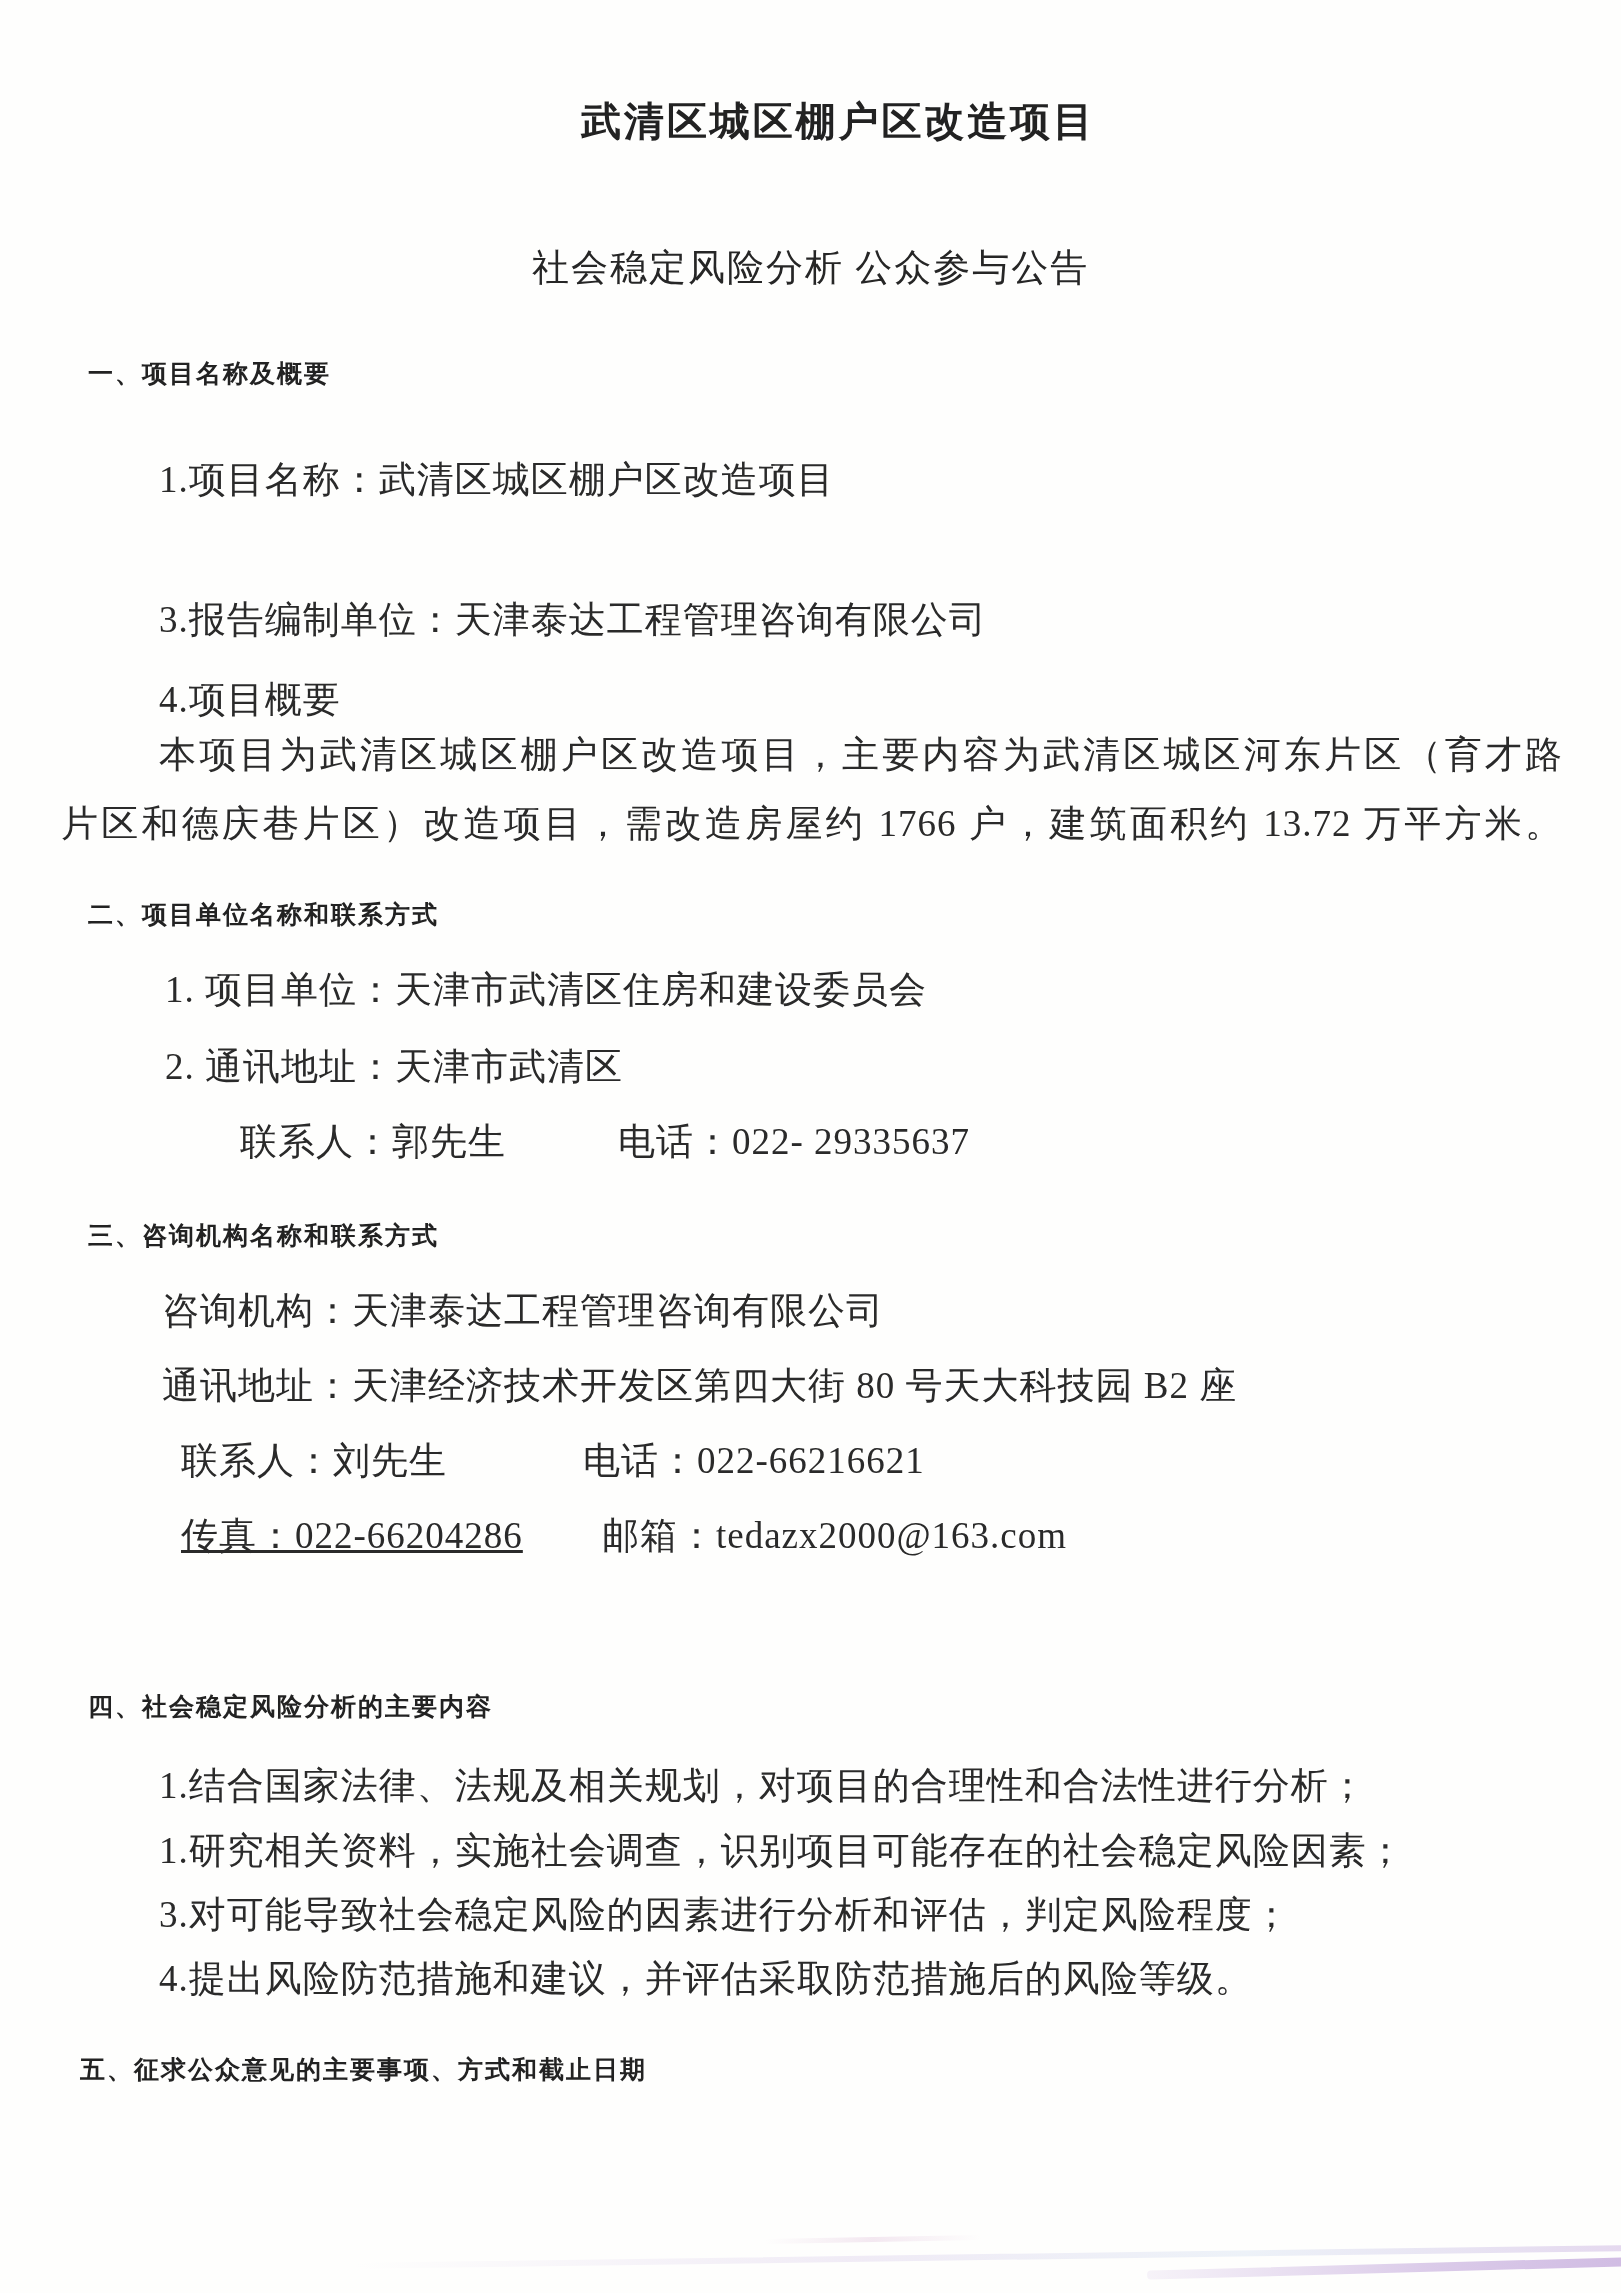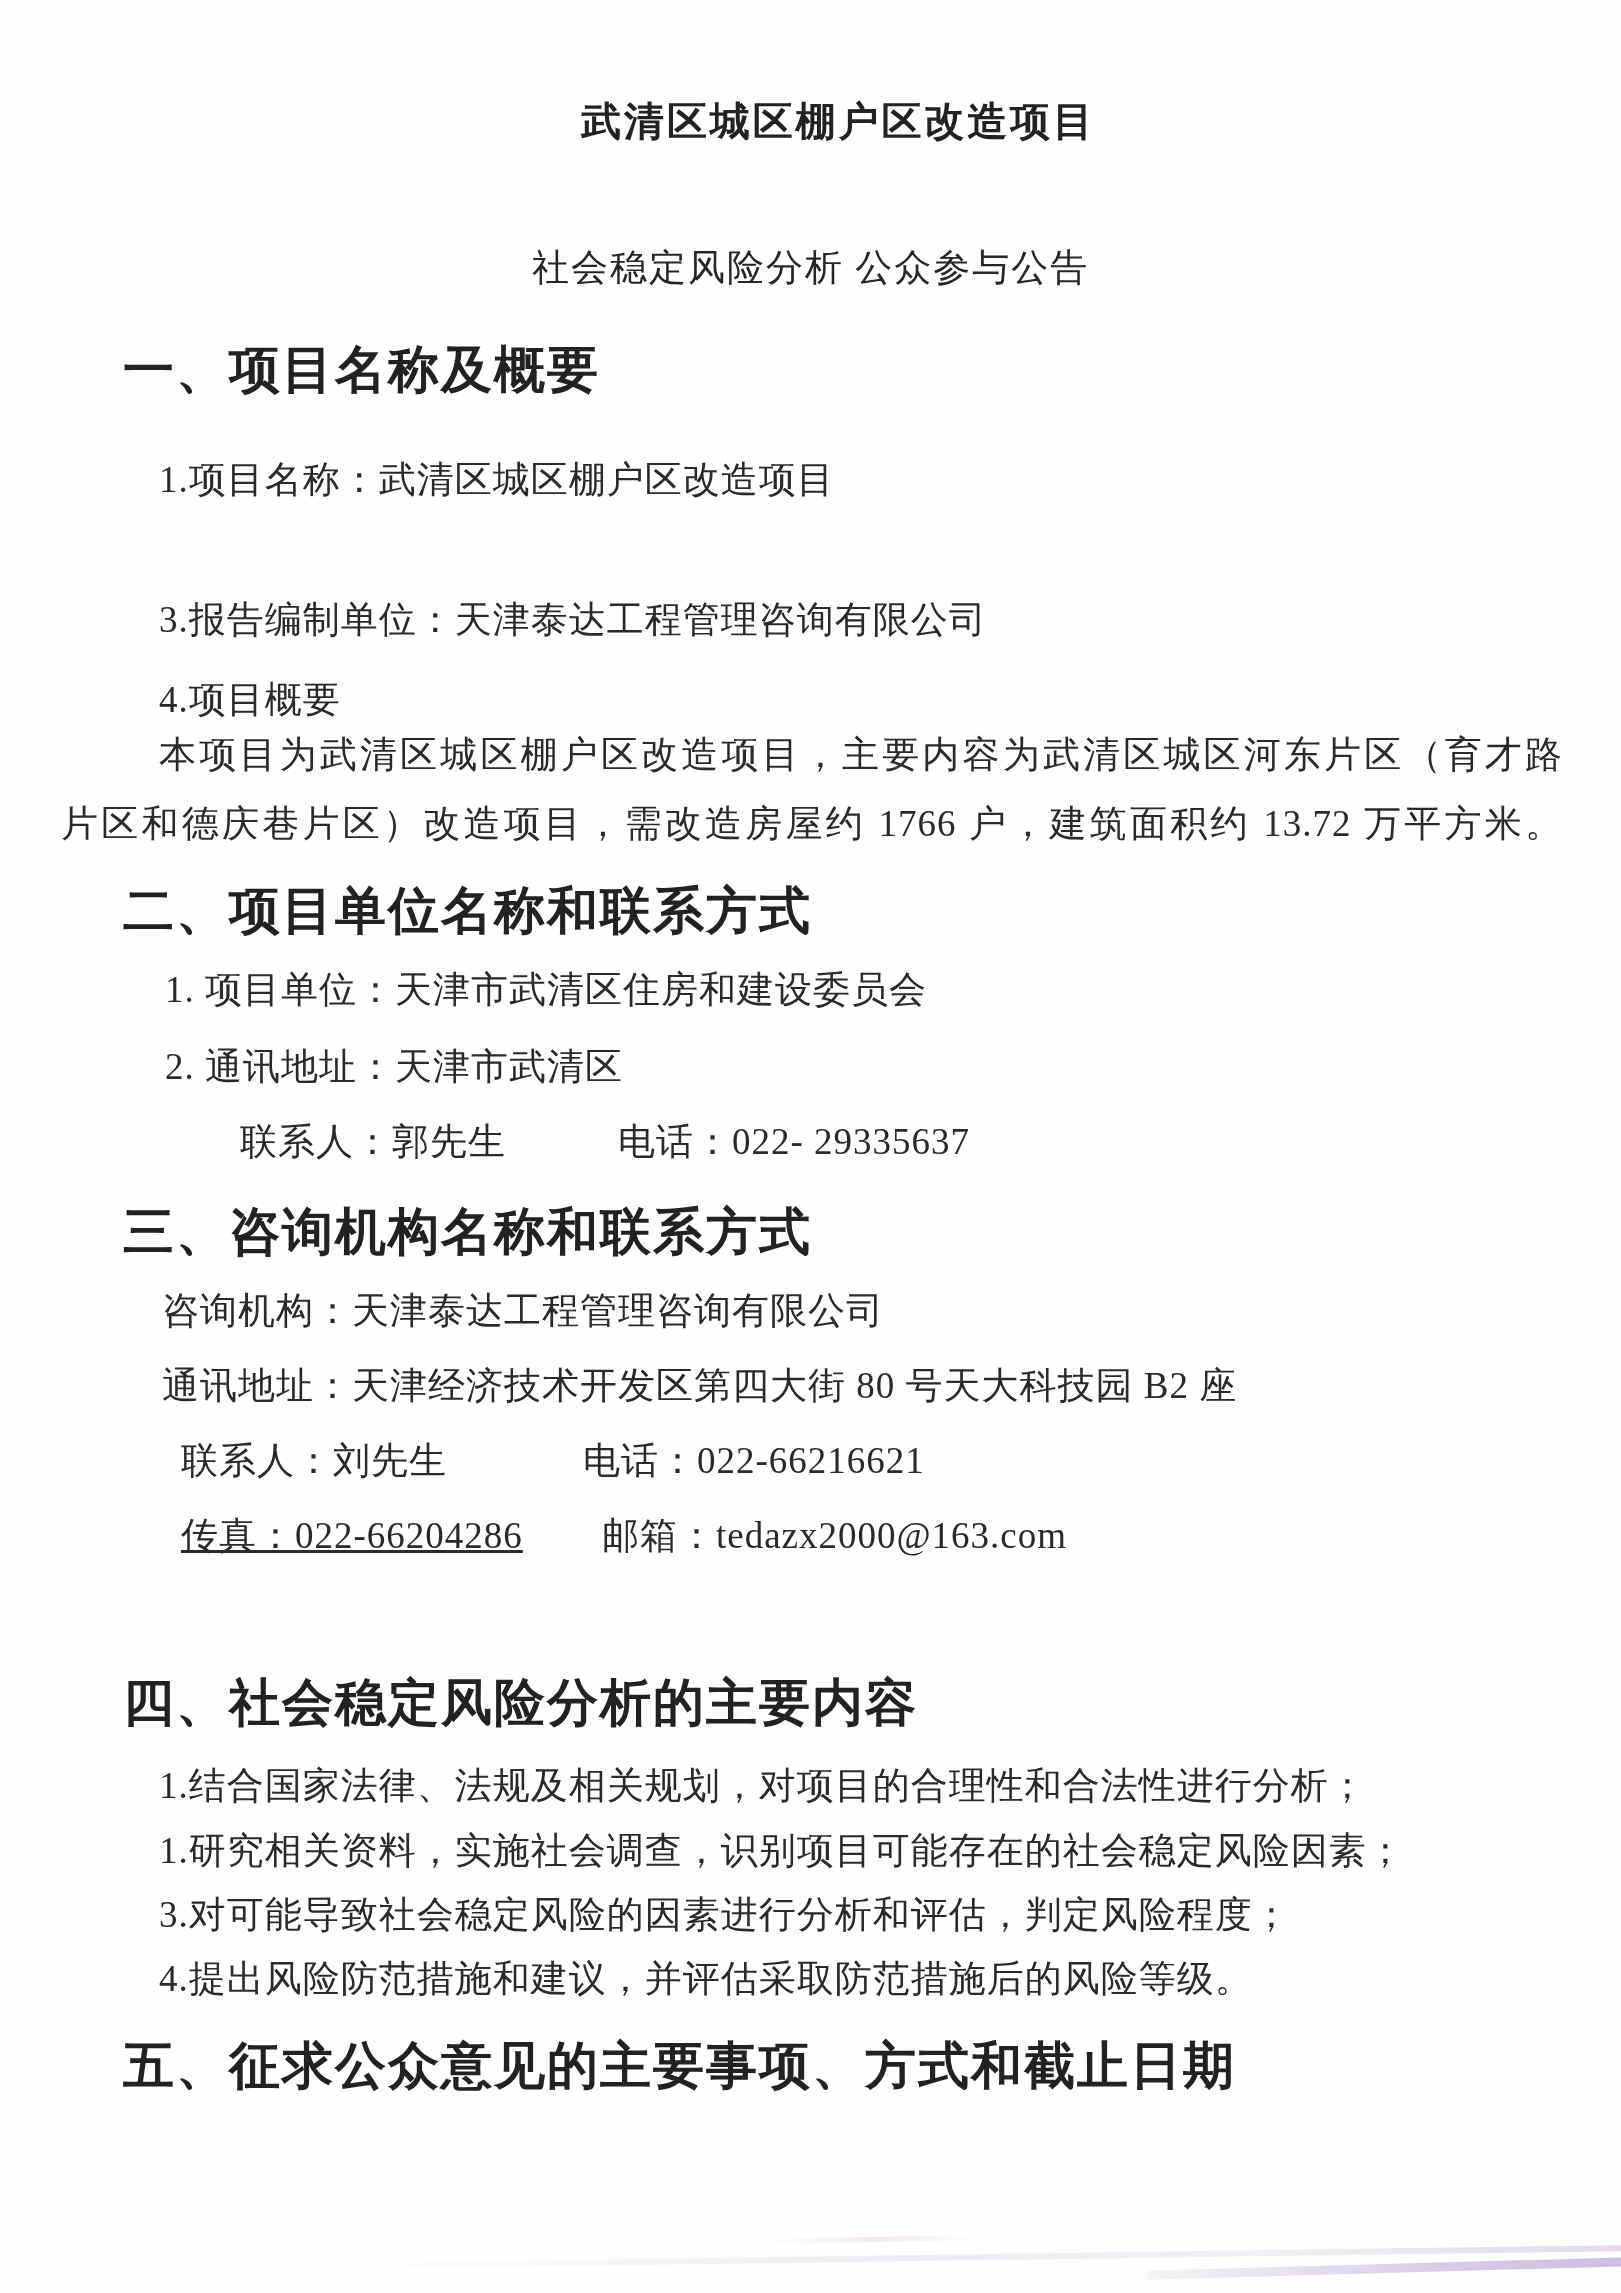--- a/index.html
+++ b/index.html
@@ -20,28 +20,27 @@
     position: absolute;
     font-family: "Liberation Serif", "DejaVu Serif", serif;
     font-size: 37px;
     line-height: 47px;
     letter-spacing: 1px;
     white-space: nowrap;
     color: #2a2a2a;
   }
   .heading {
     position: absolute;
-    font-family: Liberation Mono, monospace;
+    font-family: Liberation Sans, sans-serif;
     font-weight: 600;
-    font-size: 51px;
+    font-size: 25px;
     line-height: 49px;
     letter-spacing: 2px;
     white-space: nowrap;
     color: #222;
-    margin-left: 35px;
   }
   .centered {
     left: 0;
     width: 100%;
     text-align: center;
   }
   .doc-title {
     position: absolute;
     font-family: "Liberation Serif", "DejaVu Serif", serif;
     font-weight: 600;
@@ -125,20 +124,20 @@
   <div class="line" style="top: 1437px; left: 583px;">电话：022-66216621</div>
   <div class="line" style="top: 1512px; left: 181px; text-decoration: underline;">传真：022-66204286</div>
   <div class="line" style="top: 1512px; left: 602px;">邮箱：tedazx2000@163.com</div>
 
   <div class="heading" style="top: 1682px; left: 88px;">四、社会稳定风险分析的主要内容</div>
   <div class="line" style="top: 1762px; left: 159px;">1.结合国家法律、法规及相关规划，对项目的合理性和合法性进行分析；</div>
   <div class="line" style="top: 1827px; left: 159px;">1.研究相关资料，实施社会调查，识别项目可能存在的社会稳定风险因素；</div>
   <div class="line" style="top: 1891px; left: 159px;">3.对可能导致社会稳定风险的因素进行分析和评估，判定风险程度；</div>
   <div class="line" style="top: 1955px; left: 159px;">4.提出风险防范措施和建议，并评估采取防范措施后的风险等级。</div>
 
-  <div class="heading" style="top: 2045px; left: 88px;">五、征求公众意见的主要事项、方式和截止日期</div>
+  <div class="heading" style="top: 2045px; left: 80px;">五、征求公众意见的主要事项、方式和截止日期</div>
 
   <div class="artifact-1"></div>
   <div class="artifact-2"></div>
   <div class="artifact-3"></div>
 
 </div>
 
 
 </body></html>

